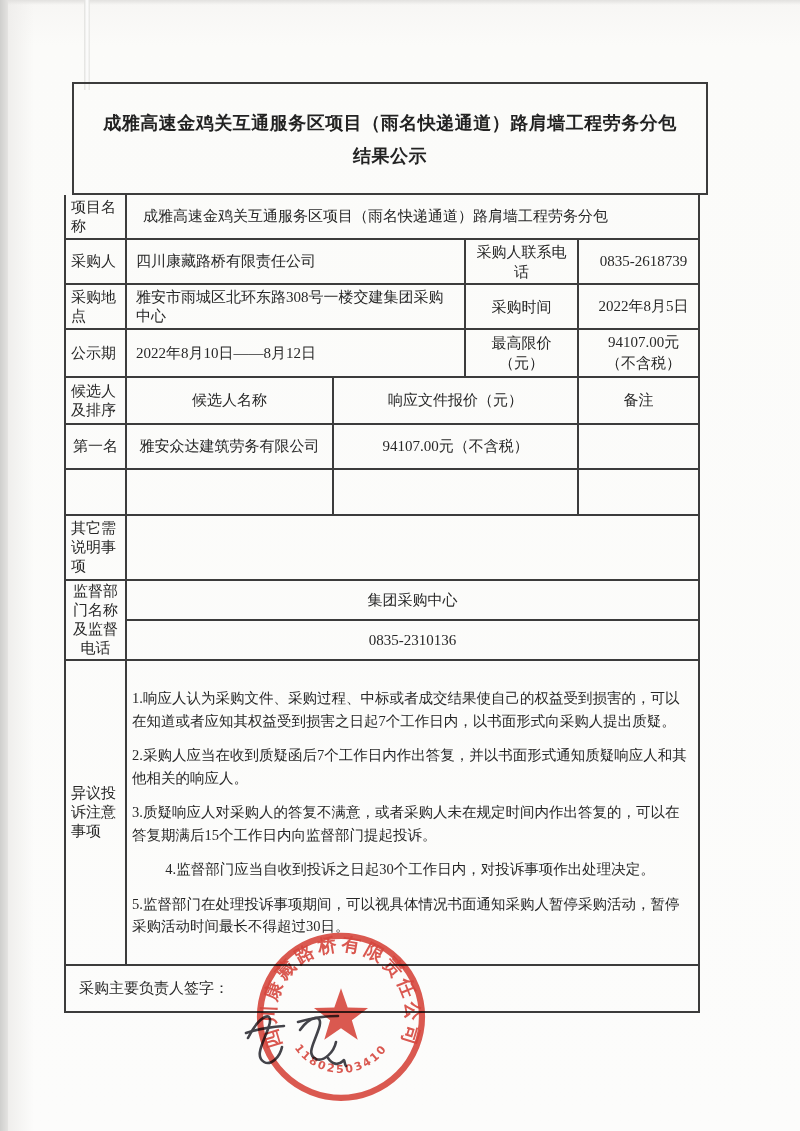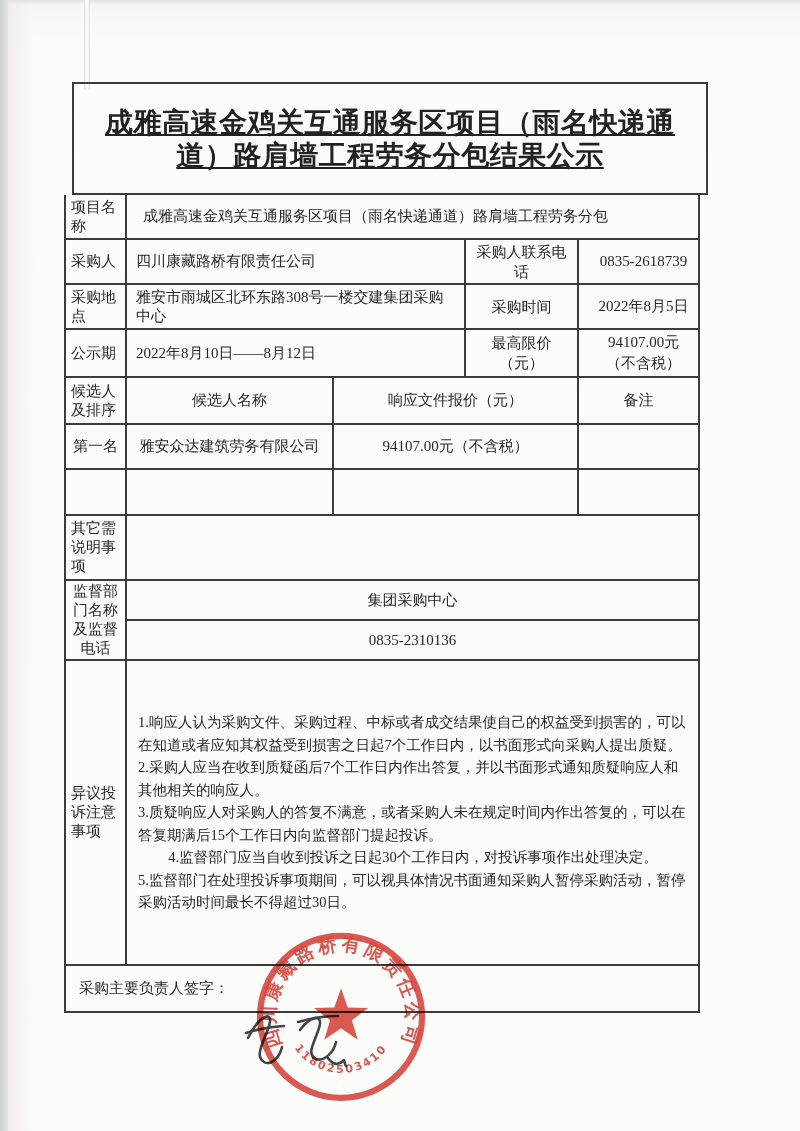--- a/index.html
+++ b/index.html
@@ -36,22 +36,22 @@
   }
 
   .titlebox{
     position:absolute;left:72px;top:82px;width:636px;height:113px;
     box-sizing:border-box;border:2px solid var(--line);
     display:flex;align-items:center;justify-content:center;
   }
   .titlebox h1{
     margin:0;padding:0 24px;
     font-family:"DejaVu Sans","Liberation Sans",sans-serif;
-    font-size:28px;line-height:33px;font-weight:700;
-    text-align:center;letter-spacing:.5px;color:#222;text-decoration:underline;
+    font-size:18px;line-height:33px;font-weight:700;
+    text-align:center;letter-spacing:.5px;color:#222;
   }
 
   .tbl{
     position:absolute;left:64px;top:195px;width:636px;
     box-sizing:border-box;
     border-left:2px solid var(--line);
     border-right:2px solid var(--line);
     font-size:15px;
   }
   .r{display:flex;box-sizing:border-box;border-bottom:2px solid var(--line);}
@@ -69,21 +69,21 @@
   .v2{flex:1;justify-content:center;text-align:center;padding:2px 6px;line-height:21px;border-right:none;border-radius:21px;}
   .rank{width:61px;justify-content:center;text-align:center;padding:2px 3px;line-height:19px;}
   .cn{width:207px;justify-content:center;text-align:center;padding:2px 6px;}
   .cp{width:245px;justify-content:center;text-align:center;padding:2px 6px;}
   .cr{flex:1;border-right:none;}
   .supwrap{flex:1;display:flex;flex-direction:column;}
   .subrow{flex:1;display:flex;align-items:center;justify-content:center;box-sizing:border-box;}
   .subrow.first{border-bottom:2px solid var(--line);}
   .obj{
     flex:1;display:flex;flex-direction:column;justify-content:center;
-    padding:6px 10px 6px 11px;box-sizing:border-box;border-right:none;
+    padding:6px 10px 6px 5px;box-sizing:border-box;border-right:none;gap:12px;
   }
   .obj p{margin:0;font-size:14.5px;line-height:22.5px;text-align:left;}
   .sigrow{align-items:center;}
   .sigrow span{padding-left:13px;font-size:15px;}
 
   .seal{
     position:absolute;left:252px;top:926px;width:178px;height:178px;
     mix-blend-mode:multiply;opacity:.93;
   }
   .autograph{

